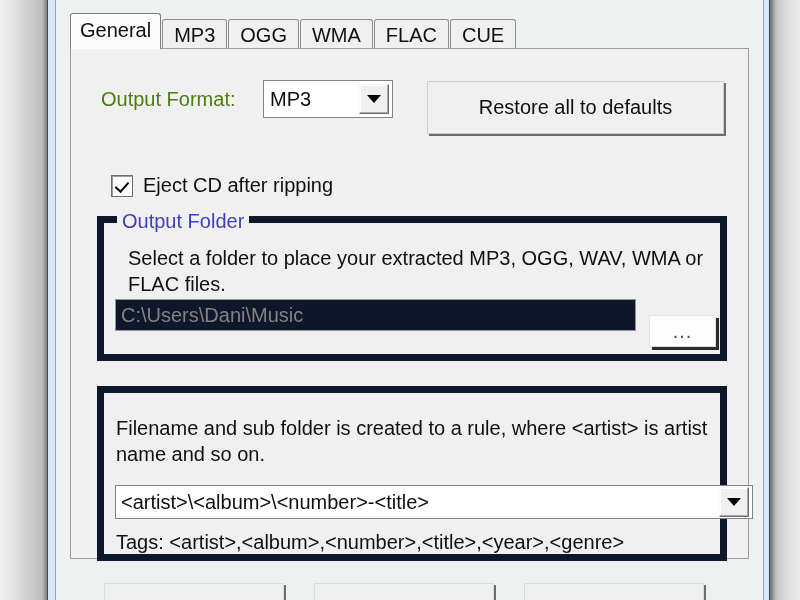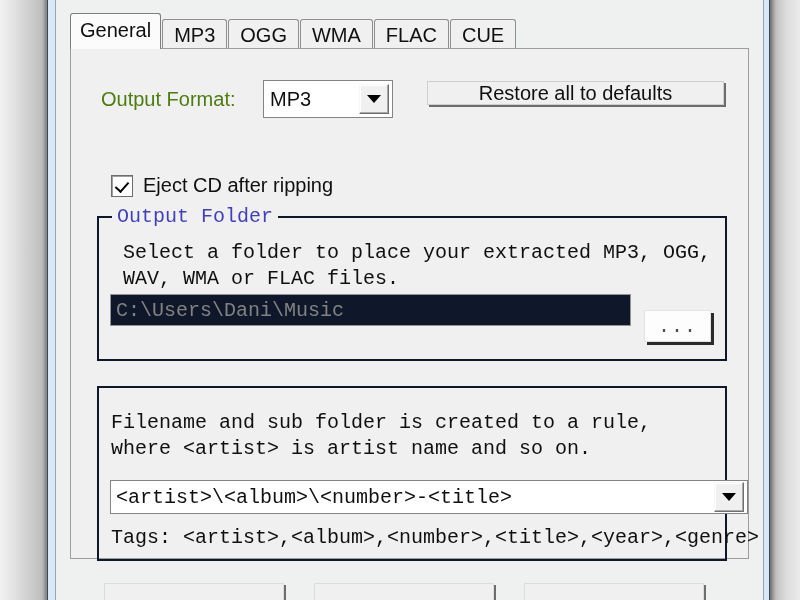--- a/index.html
+++ b/index.html
@@ -162,21 +162,21 @@
     border-left: 7px solid transparent;
     border-right: 7px solid transparent;
     border-top: 8px solid #000000;
   }
 
   #restore-button {
     position: absolute;
     left: 330px;
     top: 1px;
     width: 297px;
-    height: 24px;
+    height: 53px;
     background: #f0f0f0;
     border: 1px solid #cfcfcf;
     box-shadow: 2px 2px 0 #6d6d6d;
     box-sizing: border-box;
     font-size: 20px;
     color: #101010;
     display: flex;
     align-items: center;
     justify-content: center;
     cursor: default;
@@ -214,23 +214,22 @@
   #eject-label {
     margin-left: 10px;
     font-size: 20px;
     color: #101010;
     white-space: nowrap;
   }
 
   
   .groupbox {
     position: absolute;
-    border: 2px solid #0f172a;
-    box-sizing: border-box;
-    font-family: Liberation Mono, monospace;
+    border: 7px solid #0f172a;
+    box-sizing: border-box;
   }
   .groupbox-title {
     position: absolute;
     top: -13px;
     left: 13px;
     padding: 0 5px;
     background: #f0f0f0;
     font-size: 20px;
     color: #3f3fbf;
     white-space: nowrap;

